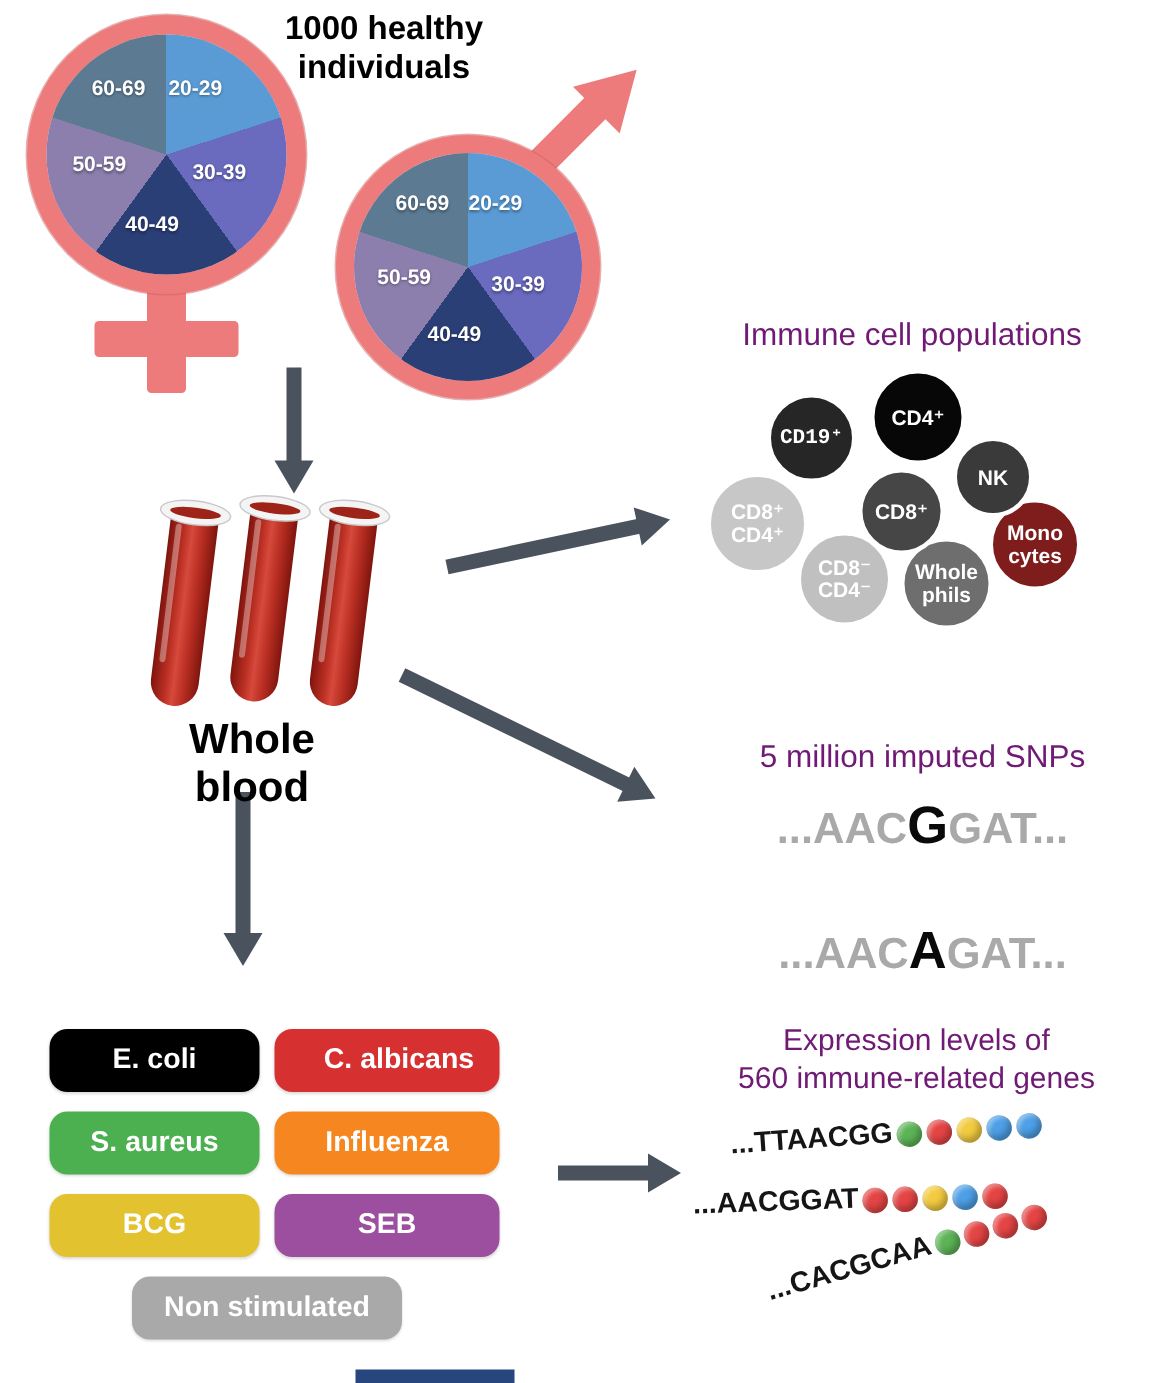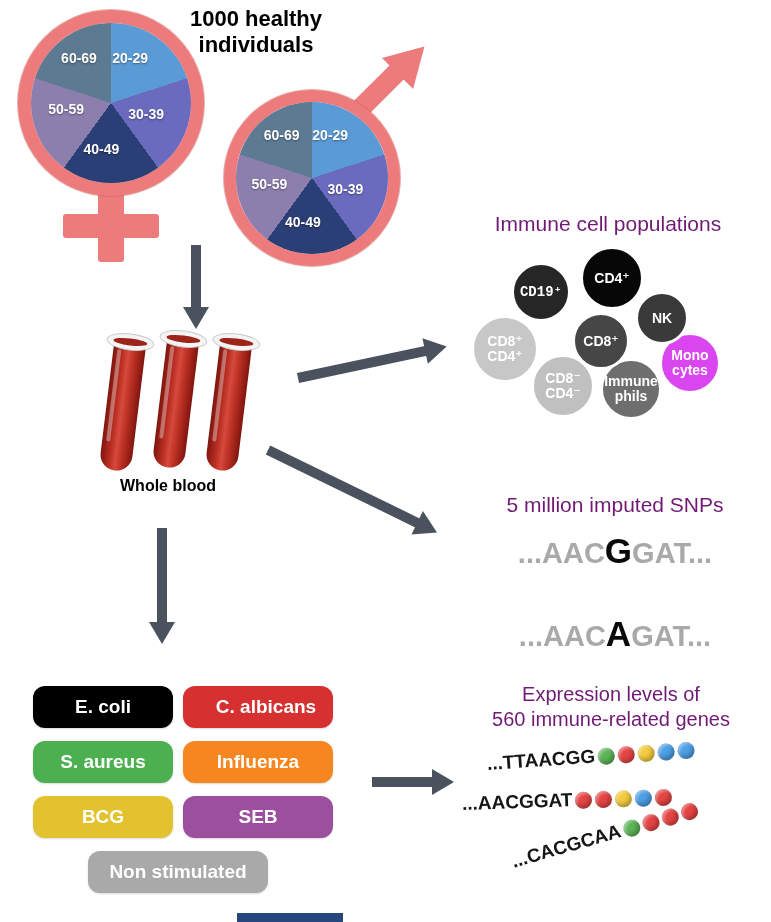--- a/index.html
+++ b/index.html
@@ -52,21 +52,21 @@
   .tube-2 { left:153px; top:330px; transform:rotate(7deg); }
   .tube-3 { left:206px; top:333px; transform:rotate(7deg); }
   .tube-body { position:absolute; left:7px; right:7px; top:9px; bottom:0; border-radius:0 0 16px 16px;
                background:linear-gradient(90deg,#7E150E 0%,#B92E22 30%,#D6493C 48%,#B92E22 70%,#7E150E 100%); }
   .tube-body::after { content:""; position:absolute; left:4px; top:8px; width:4px; height:72%;
                       background:rgba(255,255,255,.35); border-radius:2px; }
   .tube-rim { position:absolute; left:-1px; right:-1px; top:0; height:17px; border-radius:50%;
               background:#F4F4F4; border:1px solid #C9C9C9; }
   .tube-rim::after { content:""; position:absolute; left:6px; right:6px; top:4px; bottom:4px;
                      border-radius:50%; background:#9E2318; }
-  .blood-label { left:86px; top:477px; width:164px; font-size:16px; font-weight:bold; text-align:center; color:#000; }
+  .blood-label { left:86px; top:477px; width:164px; font-size:28px; font-weight:bold; text-align:center; color:#000; }
 
   
   .cell { border-radius:50%; border:3px solid #fff; color:#fff; font-weight:bold; font-size:14px; line-height:1.05;
           display:flex; flex-direction:column; align-items:center; justify-content:center; text-align:center; background:#555; }
   .cell-cd19   { left:511px; top:262px; width:60px; height:60px; z-index:2; }
   .cell-cd4    { left:580px; top:246px; width:64px; height:64px; z-index:3; }
   .cell-nk     { left:635px; top:291px; width:54px; height:54px; z-index:2; }
   .cell-cd8    { left:572px; top:312px; width:58px; height:58px; z-index:4; }
   .cell-cd84   { left:471px; top:315px; width:68px; height:68px; z-index:1; }
   .cell-mono   { left:659px; top:332px; width:62px; height:62px; z-index:1; }
@@ -165,42 +165,42 @@
     <div class="tube-body"></div>
     <div class="tube-rim"></div>
   </div>
   <div class="abs blood-label">Whole blood</div>
 
   <div class="section-title cells-title">Immune cell populations</div>
   <div class="abs cell cell-cd84" style="background: rgb(199, 199, 199);">
     <span>CD8⁺</span>
     <span>CD4⁺</span>
   </div>
-  <div class="abs cell cell-mono" style="background: #d946ef;">
+  <div class="abs cell cell-mono" style="background: #7f1d1d;">
     <span>Mono</span>
     <span>cytes</span>
   </div>
   <div class="abs cell cell-cd19" style="background: rgb(38, 38, 38); font-family: Liberation Mono, monospace;">
     <span>CD19⁺</span>
     <span></span>
   </div>
   <div class="abs cell cell-nk" style="background: rgb(58, 58, 58);">
     <span>NK</span>
     <span></span>
   </div>
   <div class="abs cell cell-cd8n4n" style="background: rgb(192, 192, 192);">
     <span>CD8⁻</span>
     <span>CD4⁻</span>
   </div>
   <div class="abs cell cell-cd4" style="background: rgb(7, 7, 7);">
     <span>CD4⁺</span>
     <span></span>
   </div>
   <div class="abs cell cell-neutro" style="background: rgb(110, 110, 110);">
-    <span>Immune</span>
+    <span>Whole</span>
     <span>phils</span>
   </div>
   <div class="abs cell cell-cd8" style="background: rgb(70, 70, 70);">
     <span>CD8⁺</span>
     <span></span>
   </div>
 
   <div class="section-title snps-title">5 million imputed SNPs</div>
   <div class="abs snp-seq snp-seq-1"><span>...AAC</span><span class="snp-variant">G</span><span>GAT...</span></div>
   <div class="abs snp-seq snp-seq-2"><span>...AAC</span><span class="snp-variant">A</span><span>GAT...</span></div>

